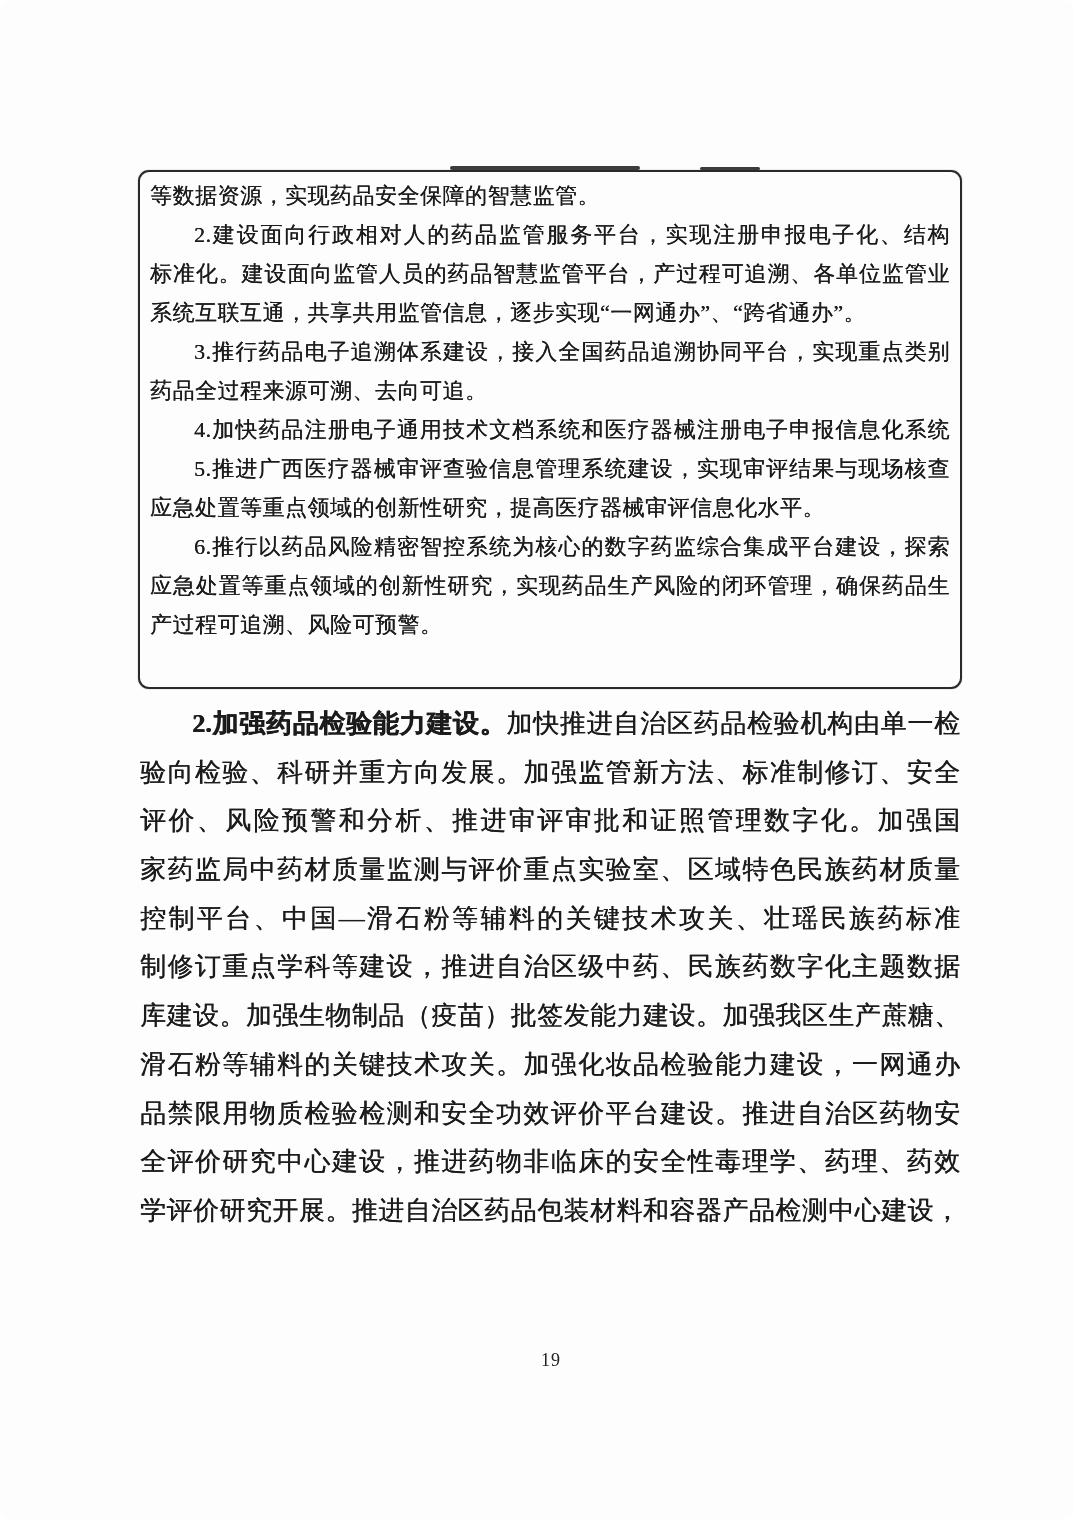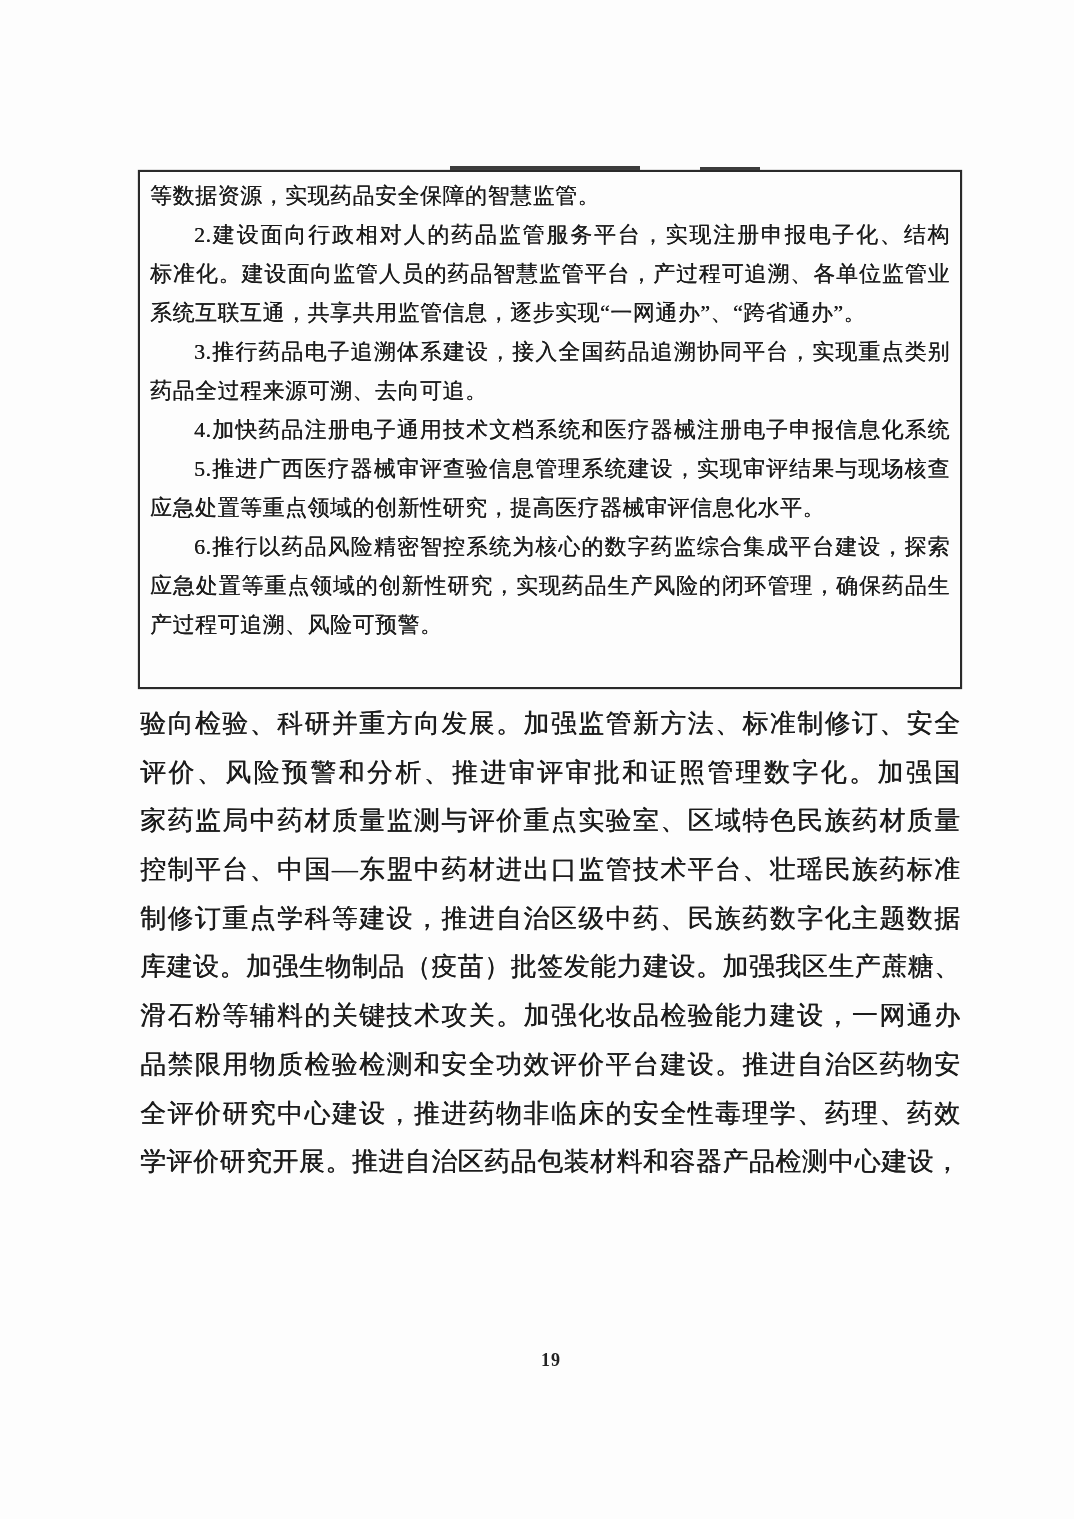--- a/index.html
+++ b/index.html
@@ -1,15 +1,15 @@
 <!DOCTYPE html>
 <html><head>
 <meta charset="utf-8">
 <style>
-  * { margin: 0; padding: 0; box-sizing: border-box; }
+  * { margin: 0; padding: 0; box-sizing: border-box; border-radius: 11px; }
   html, body { width: 1074px; background: #ffffff; }
   body {
     font-family: "Liberation Serif", "DejaVu Serif", serif;
     color: #1c1c1c;
   }
   .page {
     position: relative;
     width: 1074px;
     height: 1519px;
     background: #fdfdfd;
@@ -69,21 +69,21 @@
   }
   
   .pagenum {
     position: absolute;
     left: 0;
     top: 1350px;
     width: 1074px;
     text-align: center;
     text-indent: 28px;
     font-size: 18px;
-    font-weight: 700;
+    font-weight: 400;
     letter-spacing: 1px;
     color: #222;
   }
 </style>
 </head>
 <body>
 
 <div class="page">
 
   <div class="scan-mark mark1"></div>
@@ -98,24 +98,25 @@
     <div class="bl">药品全过程来源可溯、去向可追。</div>
     <div class="bl ind j">4.加快药品注册电子通用技术文档系统和医疗器械注册电子申报信息化系统</div>
     <div class="bl ind j">5.推进广西医疗器械审评查验信息管理系统建设，实现审评结果与现场核查</div>
     <div class="bl">应急处置等重点领域的创新性研究，提高医疗器械审评信息化水平。</div>
     <div class="bl ind j">6.推行以药品风险精密智控系统为核心的数字药监综合集成平台建设，探索</div>
     <div class="bl j">应急处置等重点领域的创新性研究，实现药品生产风险的闭环管理，确保药品生</div>
     <div class="bl">产过程可追溯、风险可预警。</div>
   </div>
 
   <div class="para">
+    <div class="pl ind j"><span class="lead">2.加强药品检验能力建设。</span><span>加快推进自治区药品检验机构由单一检</span></div>
     <div class="pl j">验向检验、科研并重方向发展。加强监管新方法、标准制修订、安全</div>
     <div class="pl j">评价、风险预警和分析、推进审评审批和证照管理数字化。加强国</div>
     <div class="pl j">家药监局中药材质量监测与评价重点实验室、区域特色民族药材质量</div>
-    <div class="pl j">控制平台、中国—东盟中药材进出口监管技术平台、壮瑶民族药标准</div>
+    <div class="pl j">控制平台、中国—滑石粉等辅料的关键技术攻关、壮瑶民族药标准</div>
     <div class="pl j">制修订重点学科等建设，推进自治区级中药、民族药数字化主题数据</div>
     <div class="pl j">库建设。加强生物制品（疫苗）批签发能力建设。加强我区生产蔗糖、</div>
     <div class="pl j">滑石粉等辅料的关键技术攻关。加强化妆品检验能力建设，一网通办</div>
     <div class="pl j">品禁限用物质检验检测和安全功效评价平台建设。推进自治区药物安</div>
     <div class="pl j">全评价研究中心建设，推进药物非临床的安全性毒理学、药理、药效</div>
     <div class="pl j">学评价研究开展。推进自治区药品包装材料和容器产品检测中心建设，</div>
   </div>
 
   <div class="pagenum">19</div>
 

